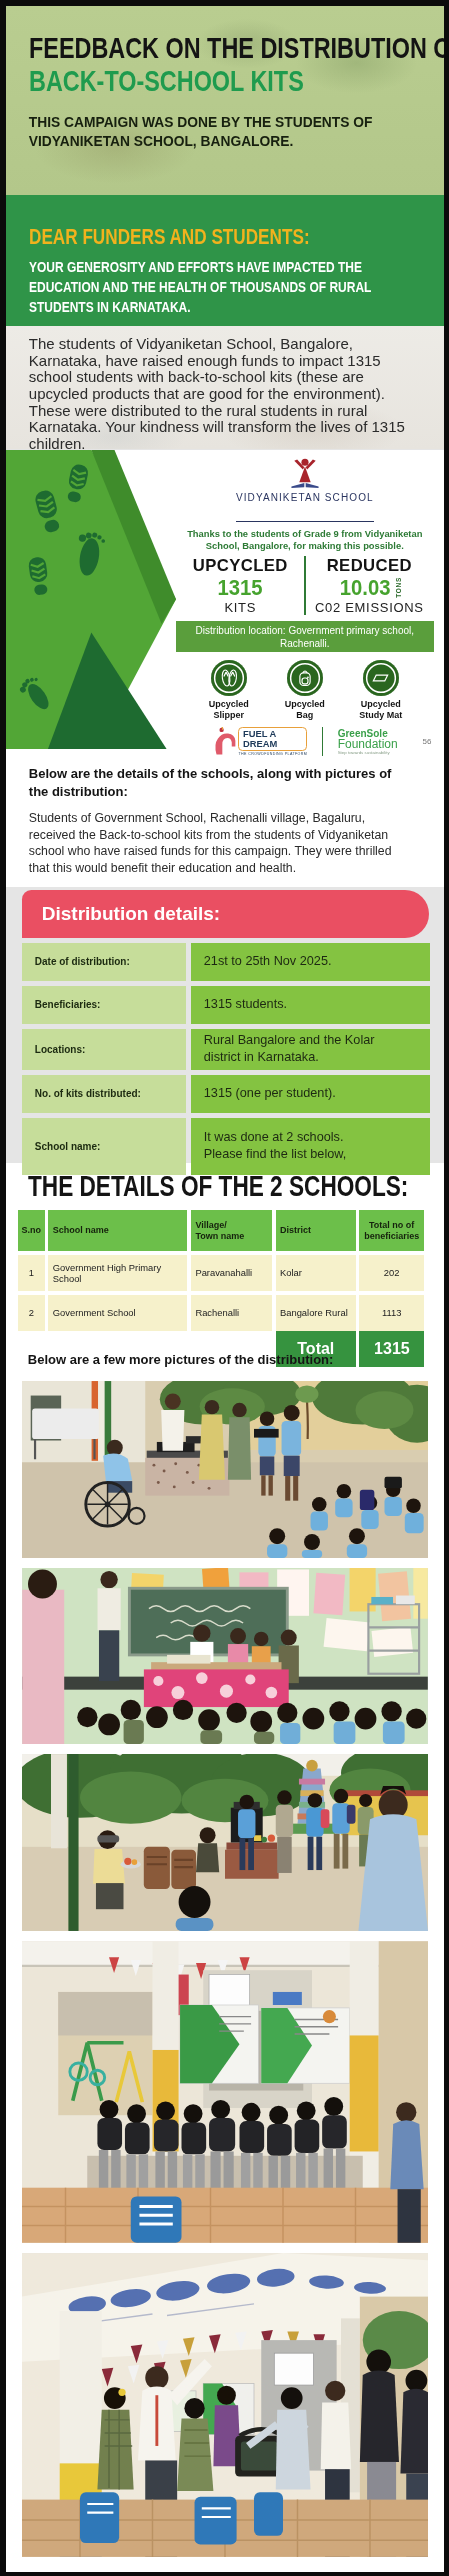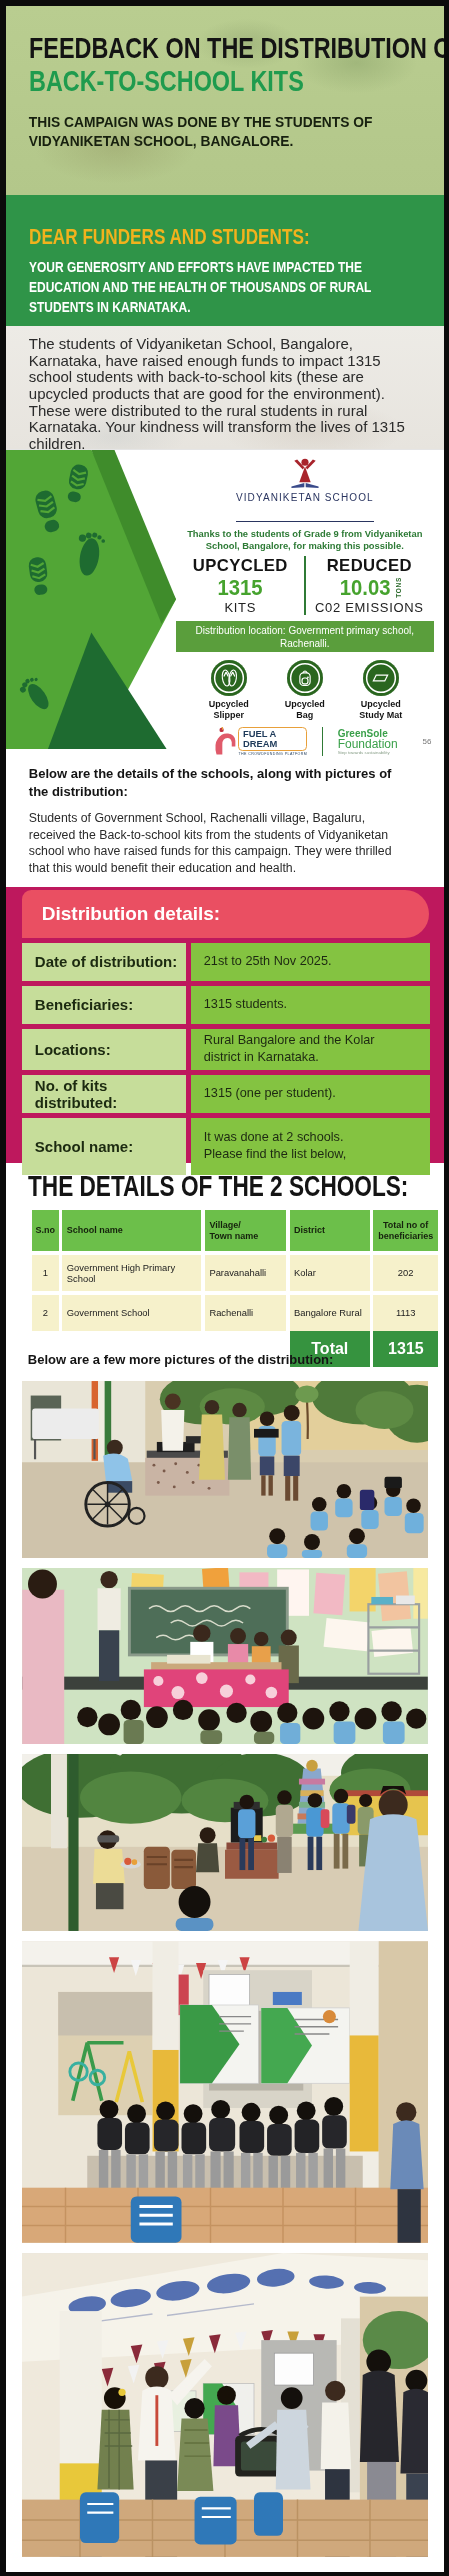--- a/index.html
+++ b/index.html
@@ -67,34 +67,34 @@
   .gs-line2{font-size:12px;line-height:11px;color:#3aa04a;text-align:center;}
   .gs-tag{font-size:4.4px;color:#8aa08a;text-align:left;}
   .pagenum{position:absolute;right:4.4px;top:10px;font-size:8px;color:#777;}
 
   
   .details-intro{padding:17.4px 0 0 23px;height:139px;background:#fff;}
   .details-intro .h{font-size:13px;line-height:17.4px;font-weight:700;color:#141414;width:363px;}
   .details-intro .p{margin-top:10px;font-size:12.3px;line-height:16.7px;color:#2b2b2b;width:384px;}
 
   
-  .dist{height:276px;padding-left:16px;padding-top:2.9px;background:#be185d;}
+  .dist{height:276px;padding-left:16px;padding-top:2.9px;background:#e5e5e5;}
   .dist-header{width:407px;height:48px;background:#ea4f62;border-radius:11.6px 30px 30px 0;
                color:#fff;font-size:19px;font-weight:700;display:flex;align-items:center;padding-left:20px;}
   .dist-row{display:flex;gap:5px;margin-top:5px;}
   .dist-label{width:164px;background:#c6dd9a;display:flex;align-items:center;padding-left:13px;
-              font-size:15px;font-weight:700;color:#1c2a10;}
+              font-size:10px;font-weight:700;color:#1c2a10;}
   .dist-value{width:239px;background:#84c341;display:flex;align-items:center;padding-left:13px;
               font-size:12.7px;line-height:16.7px;color:#1d2912;white-space:pre-line;}
   .h52{height:38px;} .h56{height:41px;} .h78{height:57px;}
 
   
   .schools-head{height:44px;padding:7.3px 0 0 22px;}
   .schools-head .t{font-size:29px;font-weight:700;color:#141414;}
-  .stable{padding-left:26px;height:123px;}
+  .stable{padding-left:12px;height:123px;}
   .srow{display:flex;gap:3.6px;margin-top:3.6px;}
   .scell{display:flex;align-items:center;padding:1.5px 4.4px;font-size:9.4px;color:#222;}
   .sc-head{background:#6cbf4a;font-weight:700;font-size:9px;line-height:11px;color:#15220d;white-space:pre-line;}
   .sc-body{background:#f6f1cb;}
   .c1{width:27px;justify-content:center;text-align:center;}
   .c2{width:139px;}
   .c3{width:81px;}
   .c4{width:80px;}
   .c5{width:65px;justify-content:center;text-align:center;white-space:pre-line;}
   .hh{height:41px;} .rh{height:36px;}

